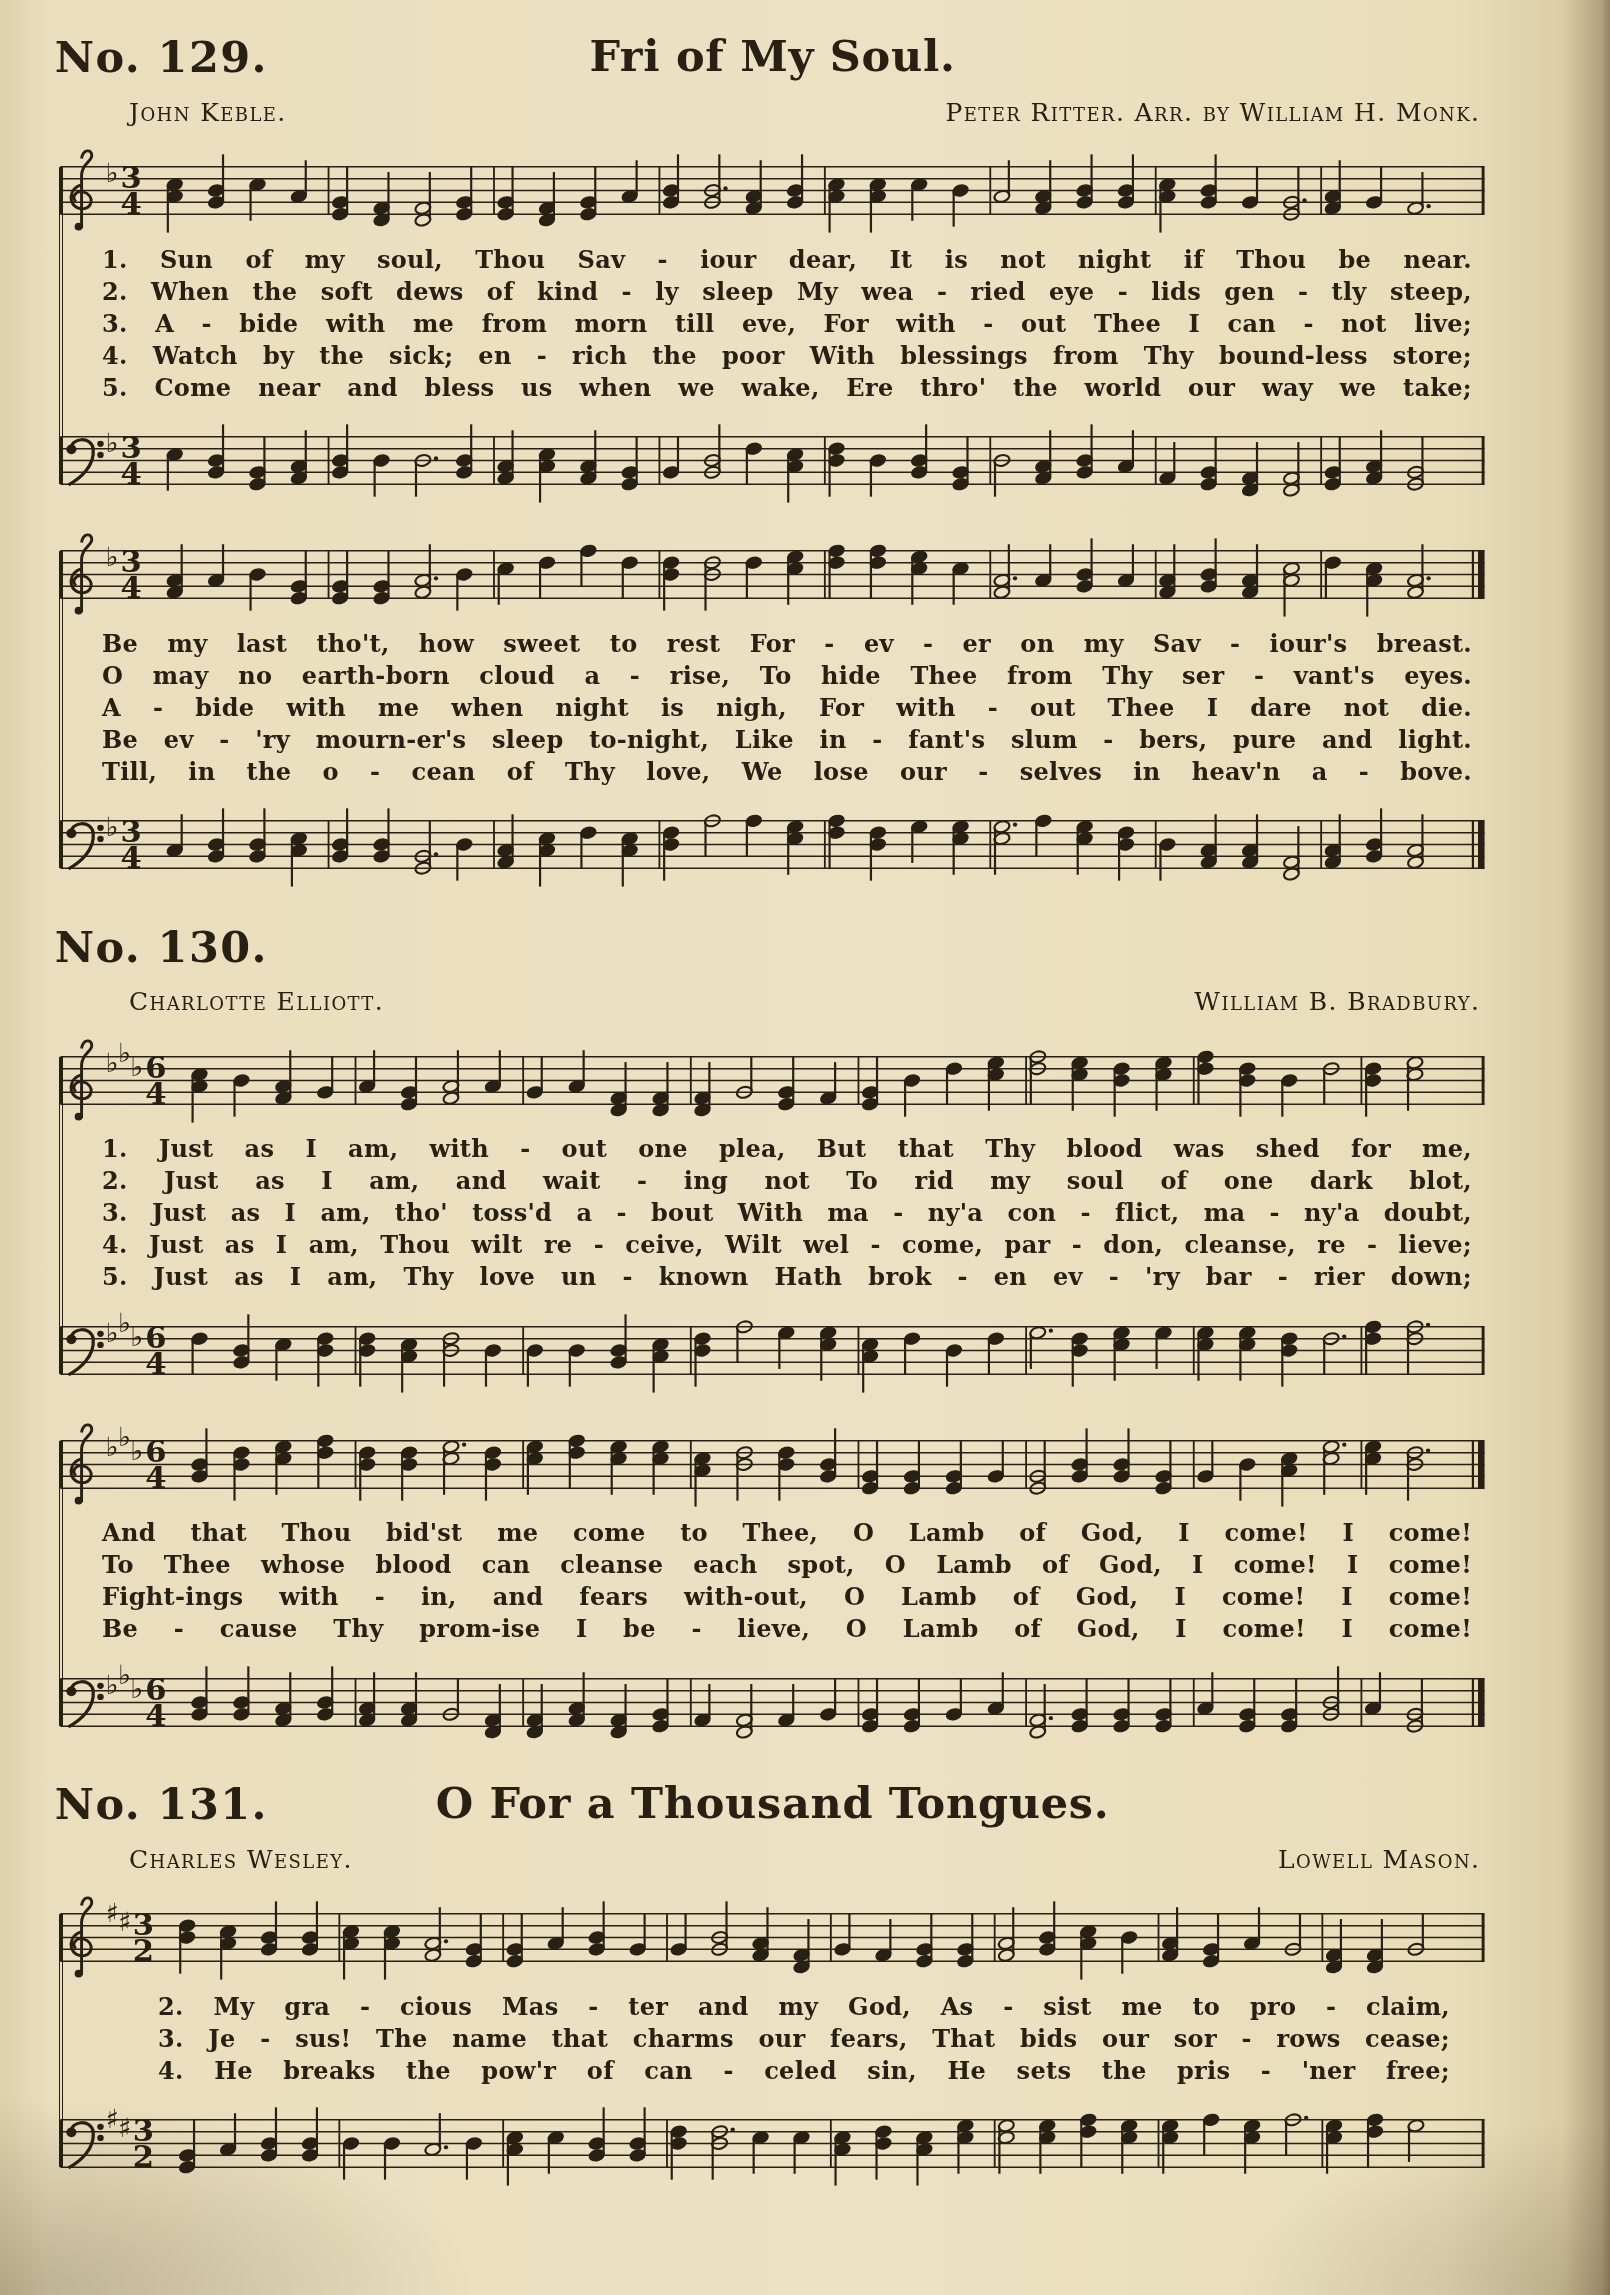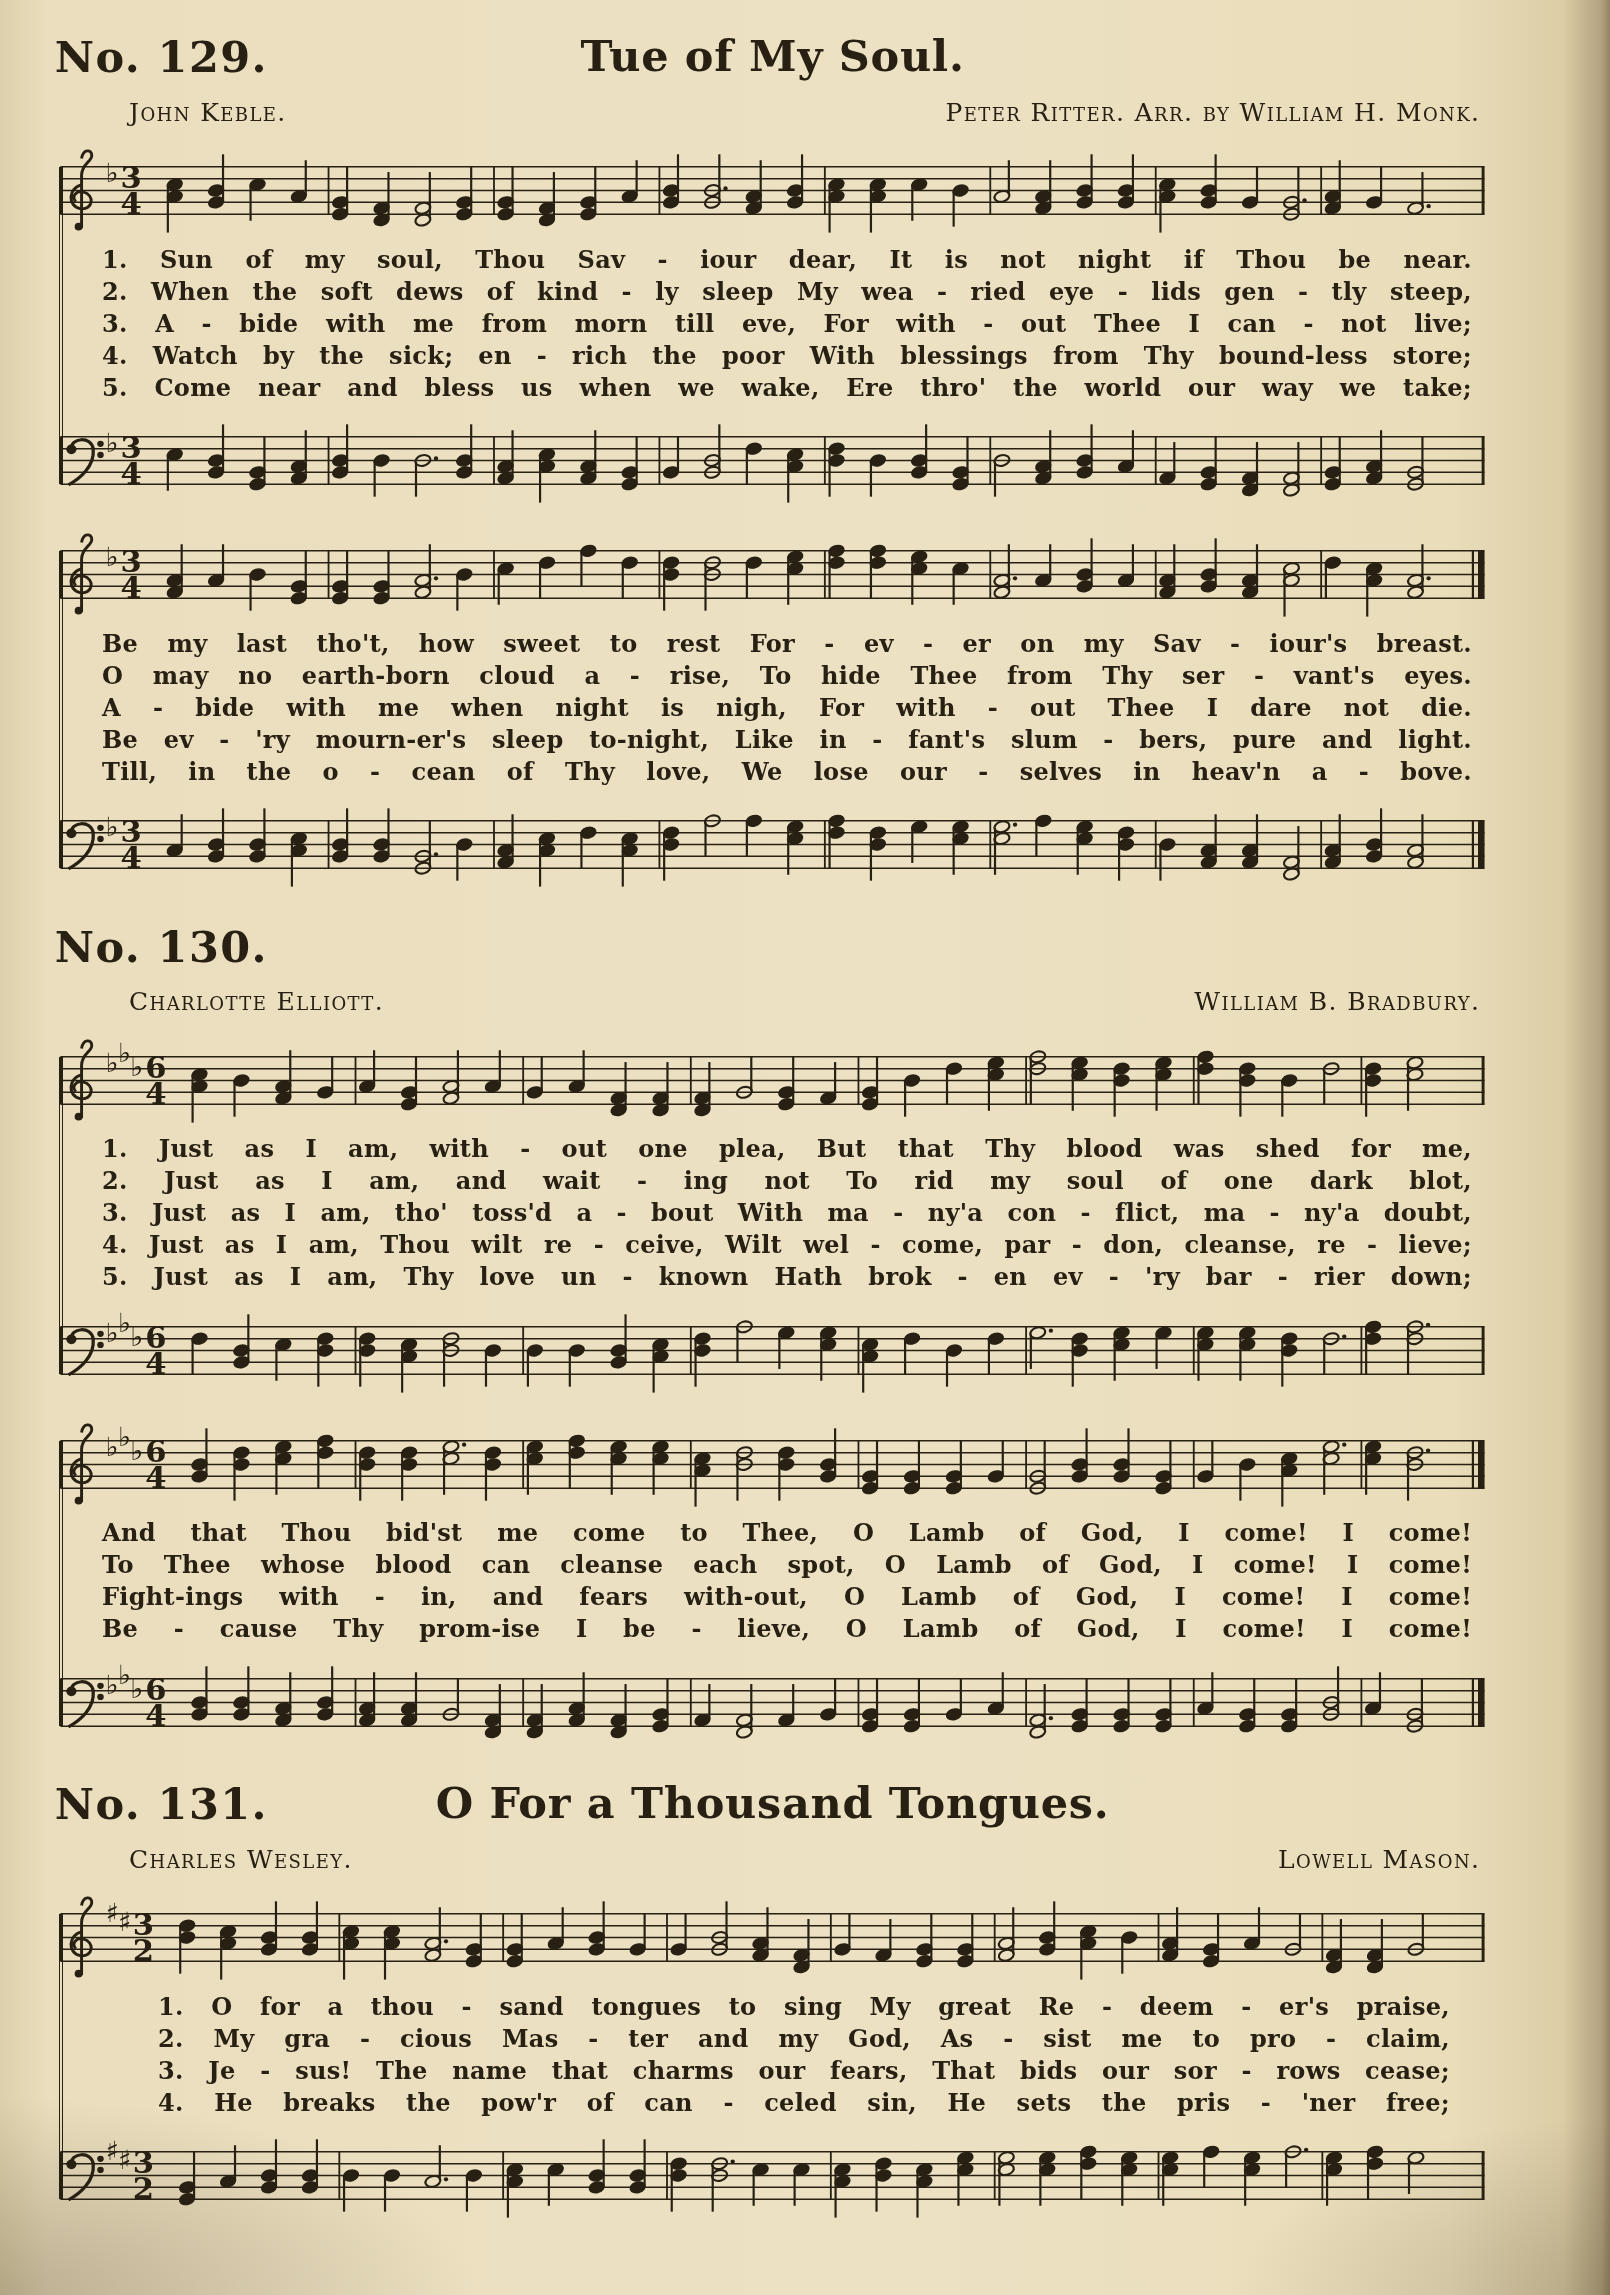--- a/index.html
+++ b/index.html
@@ -48,21 +48,21 @@
   }
 </style>
 </head>
 <body>
 
 <div class="page">
 
   <section class="hymn">
     <div class="hymn-header">
       <span class="hymn-number">No. 129.</span>
-      <h1 class="hymn-title">Tue of My Soul.</h1>
+      <h1 class="hymn-title">Fri of My Soul.</h1>
     </div>
     <div class="credits">
       <span class="credit-left">John Keble.</span>
       <span class="credit-right">Peter Ritter.  Arr. by William H. Monk.</span>
     </div>
 
     <div class="system">
       <div class="staff">
           <svg viewBox="0 0 1960 148" width="100%" height="100%" preserveAspectRatio="none">
             <line x1="2" y1="40" x2="1958" y2="40" stroke="#272013" stroke-width="2.2"></line>
@@ -1109,21 +1109,20 @@
             <line x1="1760.725806451613" y1="114.5" x2="1760.725806451613" y2="47.5" stroke="#272013" stroke-width="3"></line>
             <ellipse cx="1807.483870967742" cy="99.5" rx="10.5" ry="7.5" transform="rotate(-18 1807.483870967742 99.5)" fill="#272013" stroke="#272013" stroke-width="2"></ellipse>
             <ellipse cx="1807.483870967742" cy="116.5" rx="10.5" ry="7.5" transform="rotate(-18 1807.483870967742 116.5)" fill="#272013" stroke="#272013" stroke-width="2"></ellipse>
             <line x1="1816.983870967742" y1="114.5" x2="1816.983870967742" y2="47.5" stroke="#272013" stroke-width="3"></line>
             <ellipse cx="1863.741935483871" cy="91" rx="10.5" ry="7.5" transform="rotate(-18 1863.741935483871 91)" fill="none" stroke="#272013" stroke-width="3"></ellipse>
             <line x1="1873.241935483871" y1="89" x2="1873.241935483871" y2="39" stroke="#272013" stroke-width="3"></line>
             <line x1="1956" y1="40" x2="1956" y2="108" stroke="#272013" stroke-width="4"></line>
           </svg>
         </div>
       <div class="lyrics indent-more">
-        <div class="lyric-line">1. O for a thou - sand tongues to sing My great Re - deem - er's praise,</div>
         <div class="lyric-line">2. My gra - cious Mas - ter and my God, As - sist me to pro - claim,</div>
         <div class="lyric-line">3. Je - sus! The name that charms our fears, That bids our sor - rows cease;</div>
         <div class="lyric-line">4. He breaks the pow'r of can - celed sin, He sets the pris - 'ner free;</div>
       </div>
       <div class="staff">
           <svg viewBox="0 0 1960 148" width="100%" height="100%" preserveAspectRatio="none">
             <line x1="2" y1="40" x2="1958" y2="40" stroke="#272013" stroke-width="2.2"></line>
             <line x1="2" y1="57" x2="1958" y2="57" stroke="#272013" stroke-width="2.2"></line>
             <line x1="2" y1="74" x2="1958" y2="74" stroke="#272013" stroke-width="2.2"></line>
             <line x1="2" y1="91" x2="1958" y2="91" stroke="#272013" stroke-width="2.2"></line>

